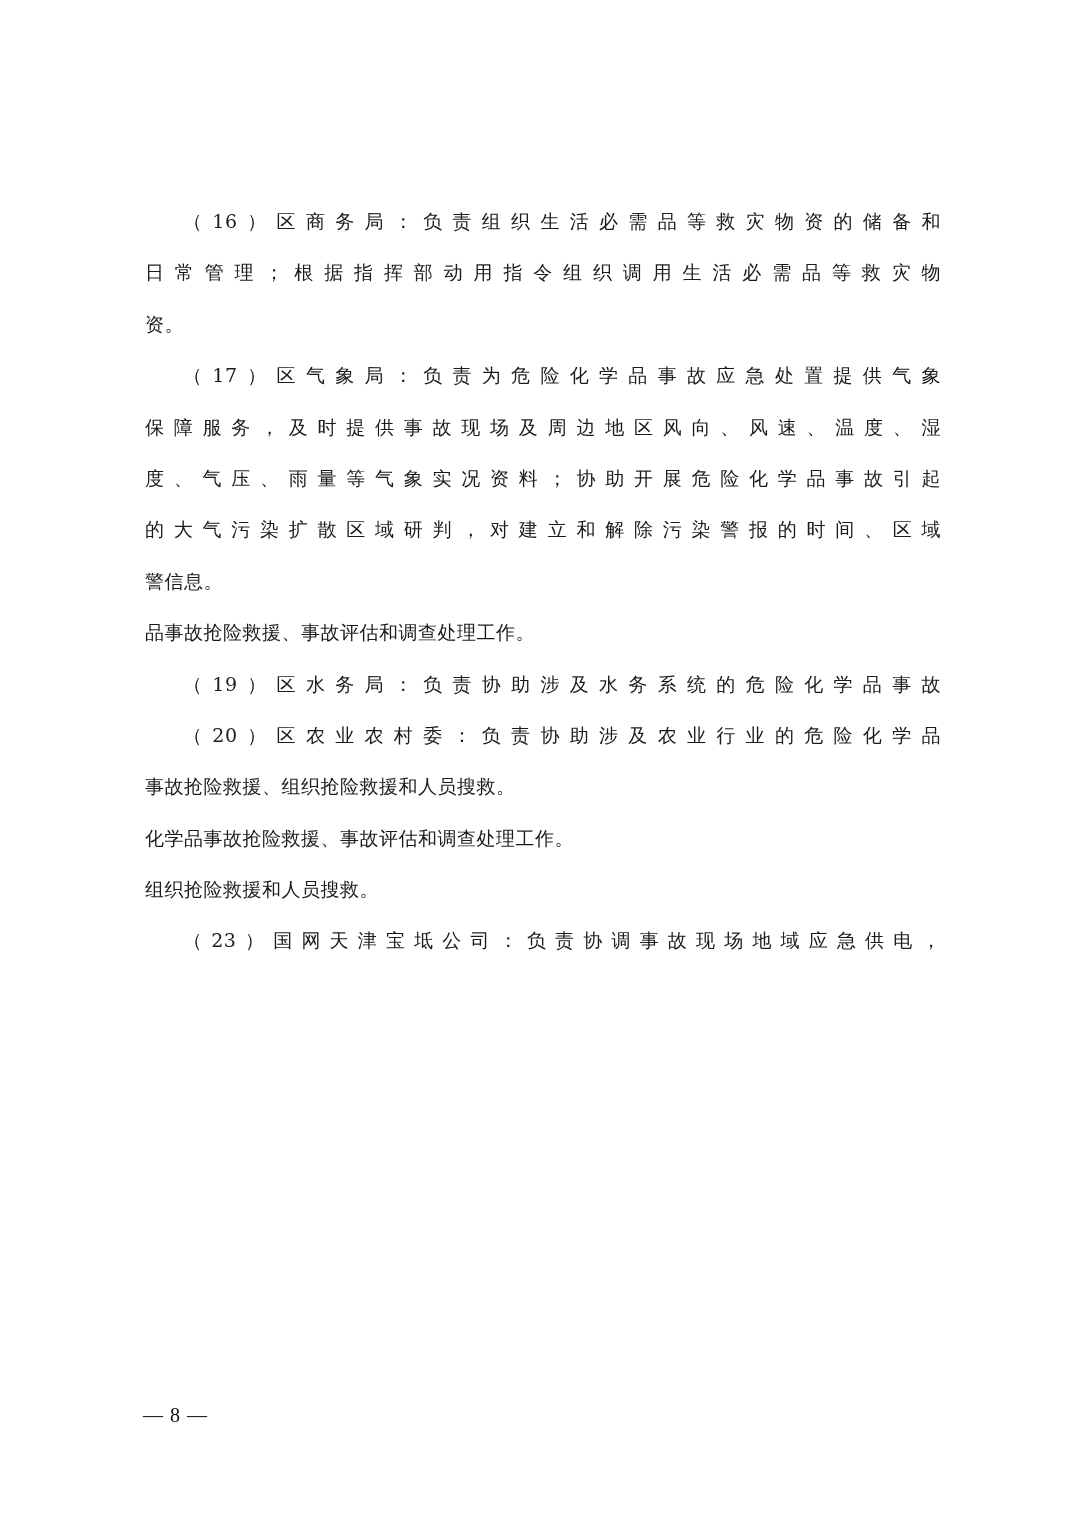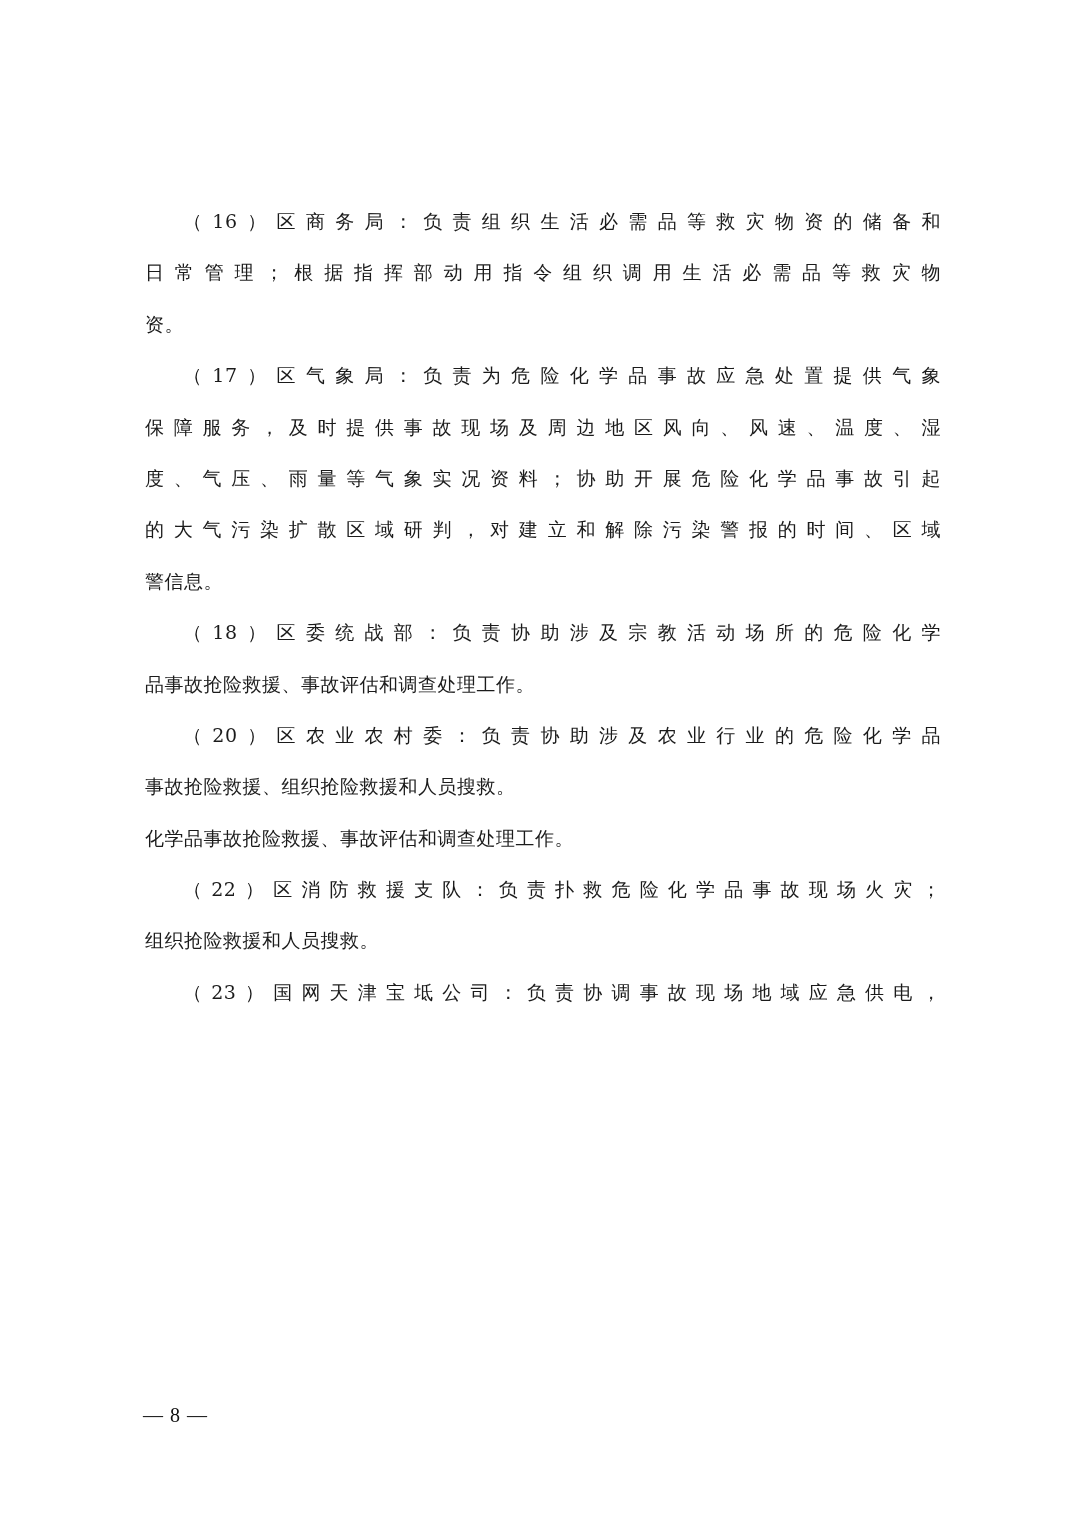--- a/index.html
+++ b/index.html
@@ -52,23 +52,22 @@
 <div class="page">
   <div class="text-block">
       <div class="text-line indent just">（16）区商务局：负责组织生活必需品等救灾物资的储备和</div>
       <div class="text-line just">日常管理；根据指挥部动用指令组织调用生活必需品等救灾物</div>
       <div class="text-line">资。</div>
       <div class="text-line indent just">（17）区气象局：负责为危险化学品事故应急处置提供气象</div>
       <div class="text-line just">保障服务，及时提供事故现场及周边地区风向、风速、温度、湿</div>
       <div class="text-line just">度、气压、雨量等气象实况资料；协助开展危险化学品事故引起</div>
       <div class="text-line just">的大气污染扩散区域研判，对建立和解除污染警报的时间、区域</div>
       <div class="text-line">警信息。</div>
-      <div class="text-line indent just">（18）区委统战部：负责协助涉及宗教活动场所的危险化学</div>
       <div class="text-line">品事故抢险救援、事故评估和调查处理工作。</div>
+      <div class="text-line indent just">（19）区水务局：负责协助涉及水务系统的危险化学品事故</div>
       <div class="text-line indent just">（20）区农业农村委：负责协助涉及农业行业的危险化学品</div>
       <div class="text-line">事故抢险救援、组织抢险救援和人员搜救。</div>
       <div class="text-line">化学品事故抢险救援、事故评估和调查处理工作。</div>
-      <div class="text-line indent just">（22）区消防救援支队：负责扑救危险化学品事故现场火灾；</div>
       <div class="text-line">组织抢险救援和人员搜救。</div>
       <div class="text-line indent just">（23）国网天津宝坻公司：负责协调事故现场地域应急供电，</div>
     </div>
   <div class="page-number">— 8 —</div>
 </div>
 
 </body></html>

